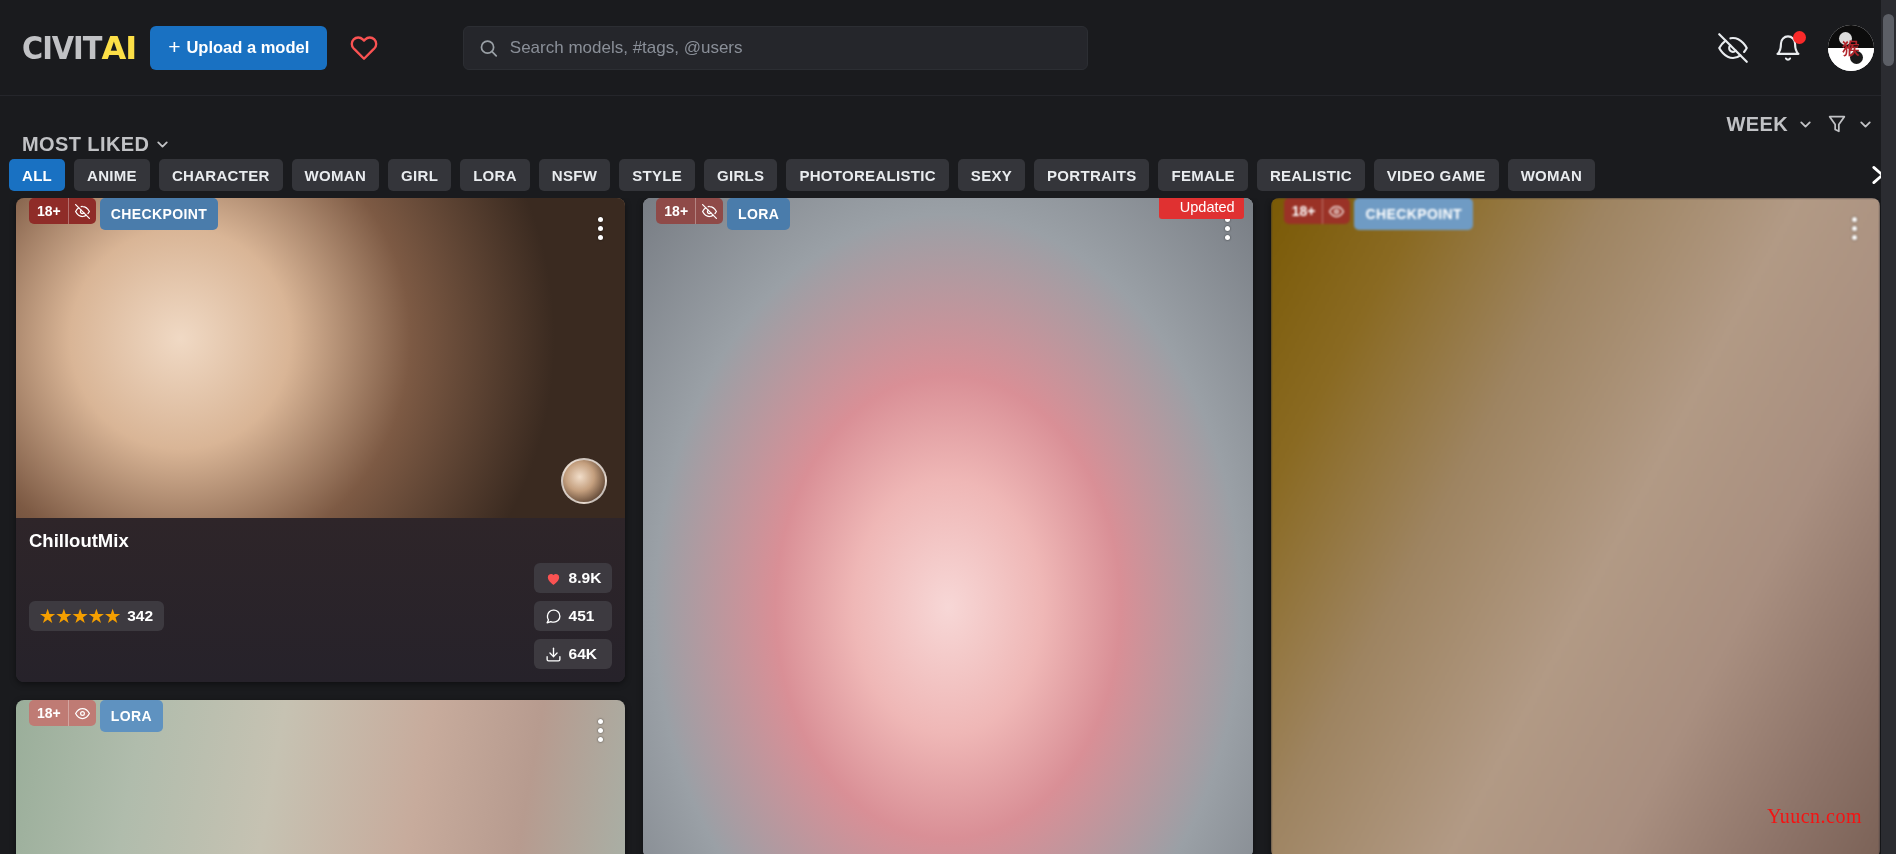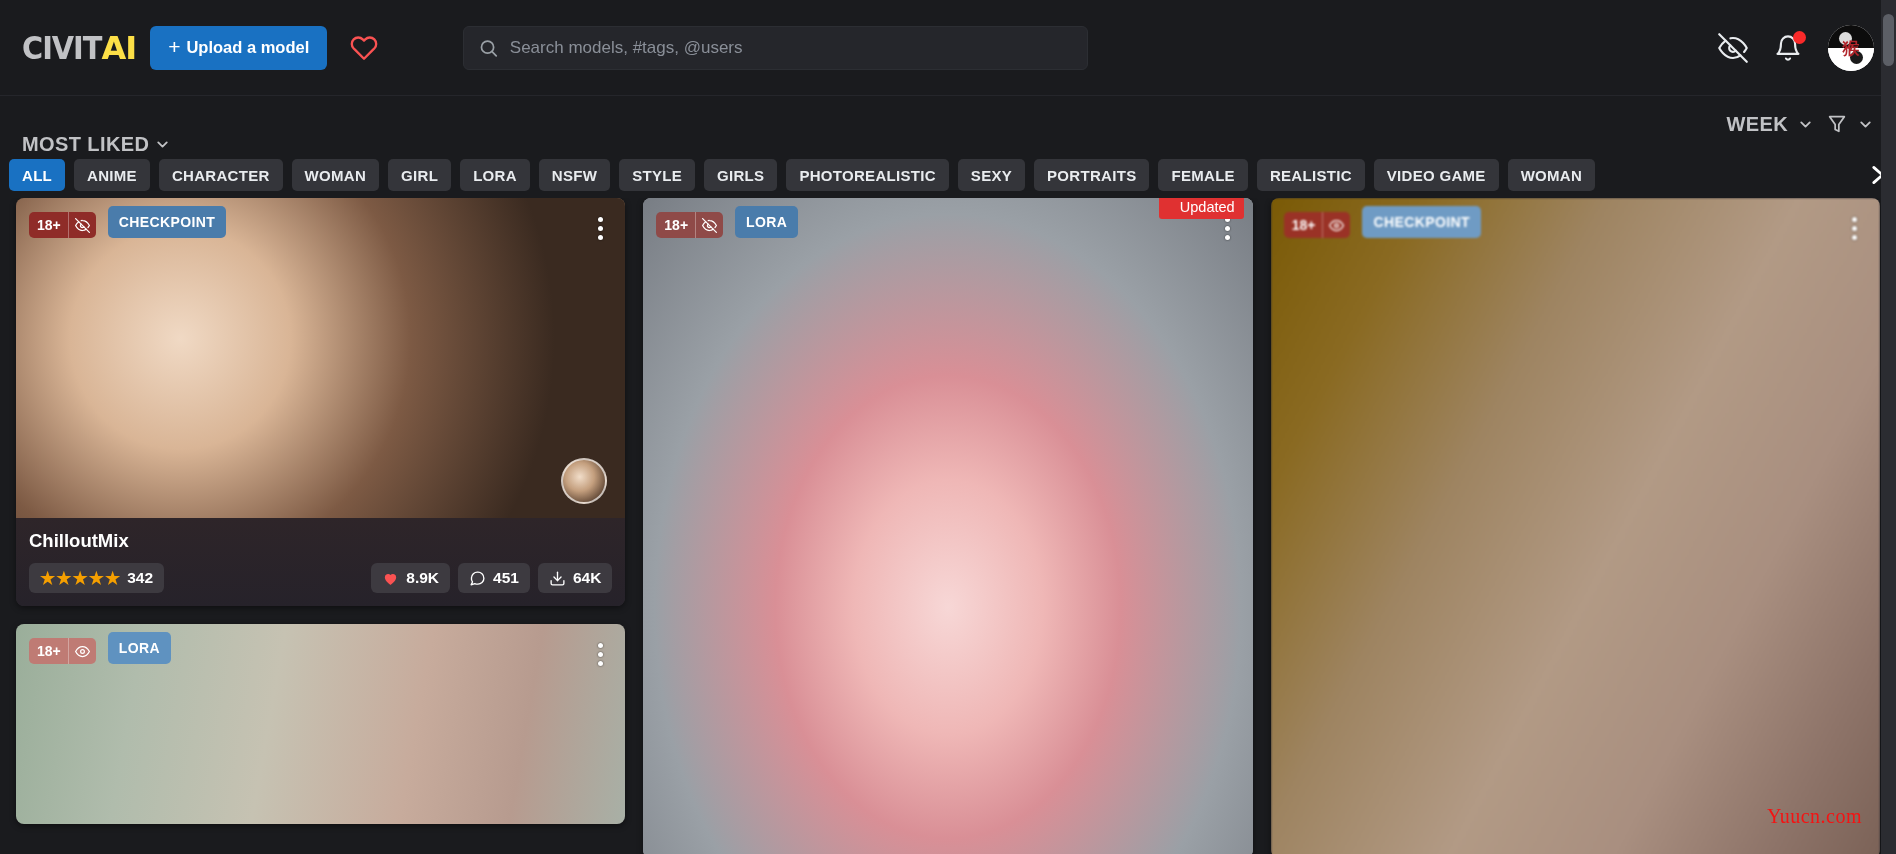--- a/index.html
+++ b/index.html
@@ -146,22 +146,22 @@
     position: relative;
     border-radius: 8px;
     overflow: hidden;
     background: #2b2b30;
     box-shadow: 0 2px 6px rgba(0,0,0,.45);
     flex: none;
   }
   .card-img { position: relative; width: 100%; overflow: hidden; }
 
   .badges {
-    position: absolute; left: 13px; top: 8px;
-    display: flex; align-items: flex-end; gap: 12px; z-index: 4;
+    position: absolute; left: 13px; top: 0;
+    display: flex; align-items: flex-start; gap: 4px; z-index: 4;
   }
   .badge-nsfw {
     display: flex; align-items: center;
     height: 26px; border-radius: 5px; overflow: hidden;
     font-size: 14px; font-weight: 700; color: #fff;
   }
   .badge-nsfw .lbl { padding: 0 7px 0 8px; display:flex; align-items:center; height: 100%; }
   .badge-nsfw .eye {
     padding: 0 6px; display: flex; align-items: center; height: 100%;
     border-left: 1px solid rgba(255,255,255,.32);
@@ -202,21 +202,21 @@
     margin-bottom: 11px; white-space: nowrap; overflow: hidden; text-overflow: ellipsis;
   }
   .stats-row { display: flex; align-items: center; justify-content: space-between; }
   .pill {
     background: #3d3a40;
     border-radius: 6px; height: 30px;
     display: flex; align-items: center; gap: 7px;
     padding: 0 11px;
     font-size: 15.5px; font-weight: 700; color: #fff;
   }
-  .pill-group { display: flex; gap: 8px; }
+  .pill-group { display: flex; gap: 8px; flex-direction: column; }
   .stars { display: flex; gap: 1px; }
   .star { color: #f59f00; font-size: 17px; line-height: 1; }
 
   
   .ph1 { background:
       radial-gradient(circle at 27% 44%, #f0d9c4 0%, #d9b596 23%, #7d5a44 48%, #3a2a20 78%),
       linear-gradient(115deg, #2b2019 0%, #6d4e39 30%, #c8a27e 55%, #8d6a4c 78%, #241a14 100%);
   }
   .ph2 { background:
       radial-gradient(ellipse at 50% 62%, #f7d7d6 0%, #efb7b6 22%, #d98f96 40%, #9aa0a6 68%, #787d84 100%),

